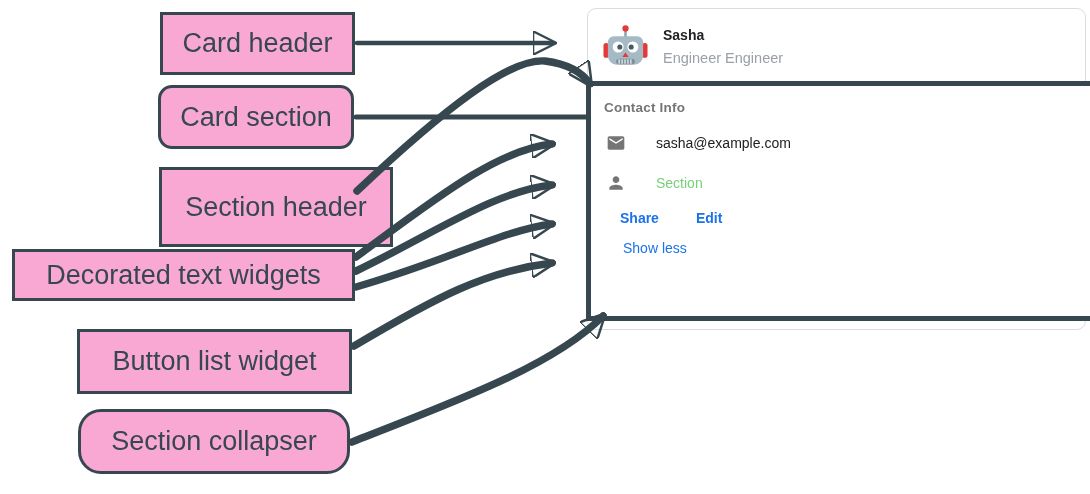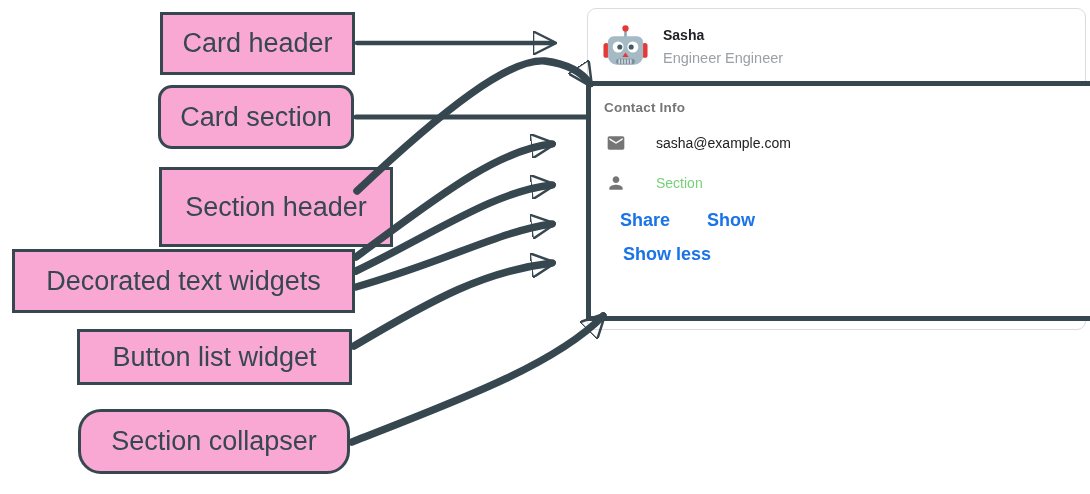--- a/index.html
+++ b/index.html
@@ -10,22 +10,22 @@
   
   .label-box{
     position:absolute;box-sizing:border-box;background:#f9a8d4;
     border:3px solid #37474f;color:#37474f;
     display:flex;align-items:center;justify-content:center;
     font-size:27px;line-height:1;white-space:nowrap;z-index:2;
   }
   #lb-card-header{left:160px;top:12px;width:195px;height:63px;}
   #lb-card-section{left:158px;top:85px;width:196px;height:64px;border-radius:14px;}
   #lb-section-header{left:123px;top:167px;width:234px;height:80px;margin-left:36px;}
-  #lb-decorated{left:12px;top:249px;width:343px;height:64px;}
-  #lb-button-list{left:77px;top:329px;width:275px;height:56px;}
+  #lb-decorated{left:12px;top:249px;width:343px;height:52px;}
+  #lb-button-list{left:77px;top:329px;width:275px;height:65px;}
   #lb-collapser{left:78px;top:409px;width:272px;height:65px;border-radius:23px;}
 
   
   #arrows{position:absolute;left:0;top:0;z-index:5;pointer-events:none;}
   #arrows path{fill:none;stroke:#37474f;stroke-linecap:round;}
 
   
   #card{
     position:absolute;left:587px;top:8px;width:499px;height:322px;
     box-sizing:border-box;background:#fff;border:1px solid #dadce0;
@@ -47,24 +47,24 @@
   .section-title{font-size:13.5px;font-weight:700;color:#757575;letter-spacing:.2px;}
   .rows{margin-top:8px;}
   .row{display:flex;align-items:center;height:40px;gap:30px;padding-left:2px;}
   .row .w-icon{width:20px;height:20px;flex:0 0 auto;}
   .row .w-text{font-size:14px;color:#202124;}
   .row .w-text.green{color:#77d077;}
   .btn-row{display:flex;gap:37px;padding-left:16px;margin-top:7px;}
   .text-btn{
     background:none;border:none;padding:0;cursor:pointer;
     font-family:"Liberation Sans",sans-serif;
-    font-size:18px;font-weight:600;color:#1a73e8;
+    font-size:14px;font-weight:600;color:#1a73e8;
   }
   .collapser{padding-left:19px;margin-top:13px;}
-  .collapser .text-btn{font-weight:700;}
+  .collapser .text-btn{font-weight:400;}
 </style>
 </head>
 <body>
 
 <div id="stage">
 
   <div class="label-box" id="lb-card-header">
     <span>Card header</span>
   </div>
   <div class="label-box" id="lb-card-section">
@@ -127,21 +127,21 @@
           <div class="row">
             <svg class="w-icon" viewBox="0 0 24 24">
               <path fill="#757575" d="M12 12c2.21 0 4-1.79 4-4s-1.79-4-4-4-4 1.79-4 4 1.79 4 4 4zm0 2c-2.67 0-8 1.34-8 4v2h16v-2c0-2.66-5.33-4-8-4z"></path>
             </svg>
             <span class="w-text green">Section</span>
           </div>
         </div>
 
         <div class="btn-row">
           <button class="text-btn">Share</button>
-          <button class="text-btn">Show</button>
+          <button class="text-btn">Edit</button>
         </div>
 
         <div class="collapser">
           <button class="text-btn">Show less</button>
         </div>
       </div>
     </div>
   </div>
 
   <svg id="arrows" width="1090" height="494" viewBox="0 0 1090 494">

